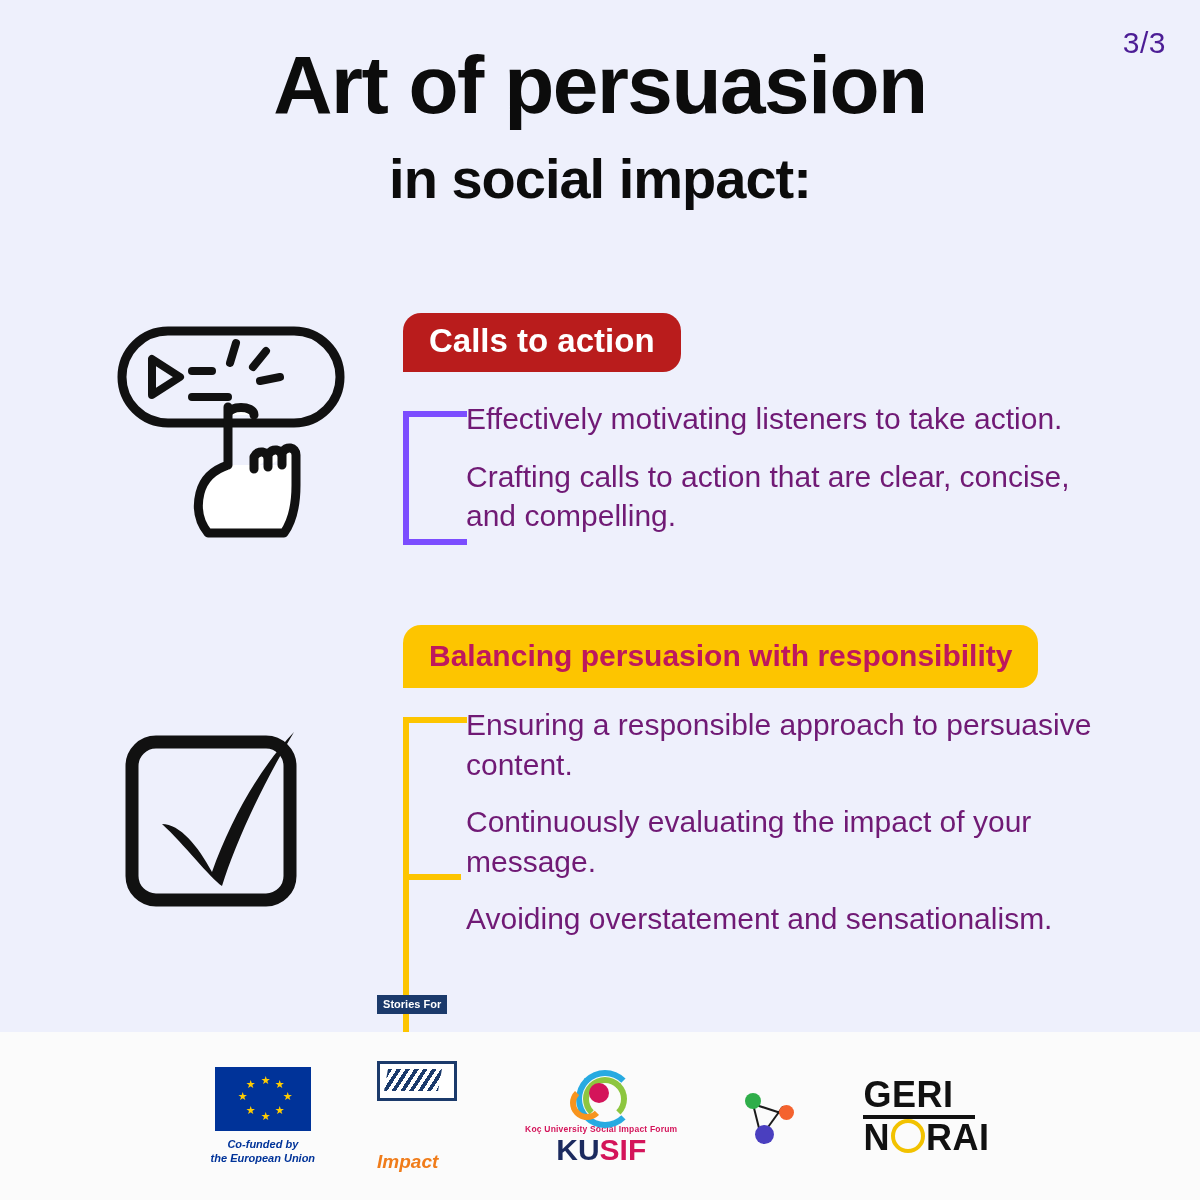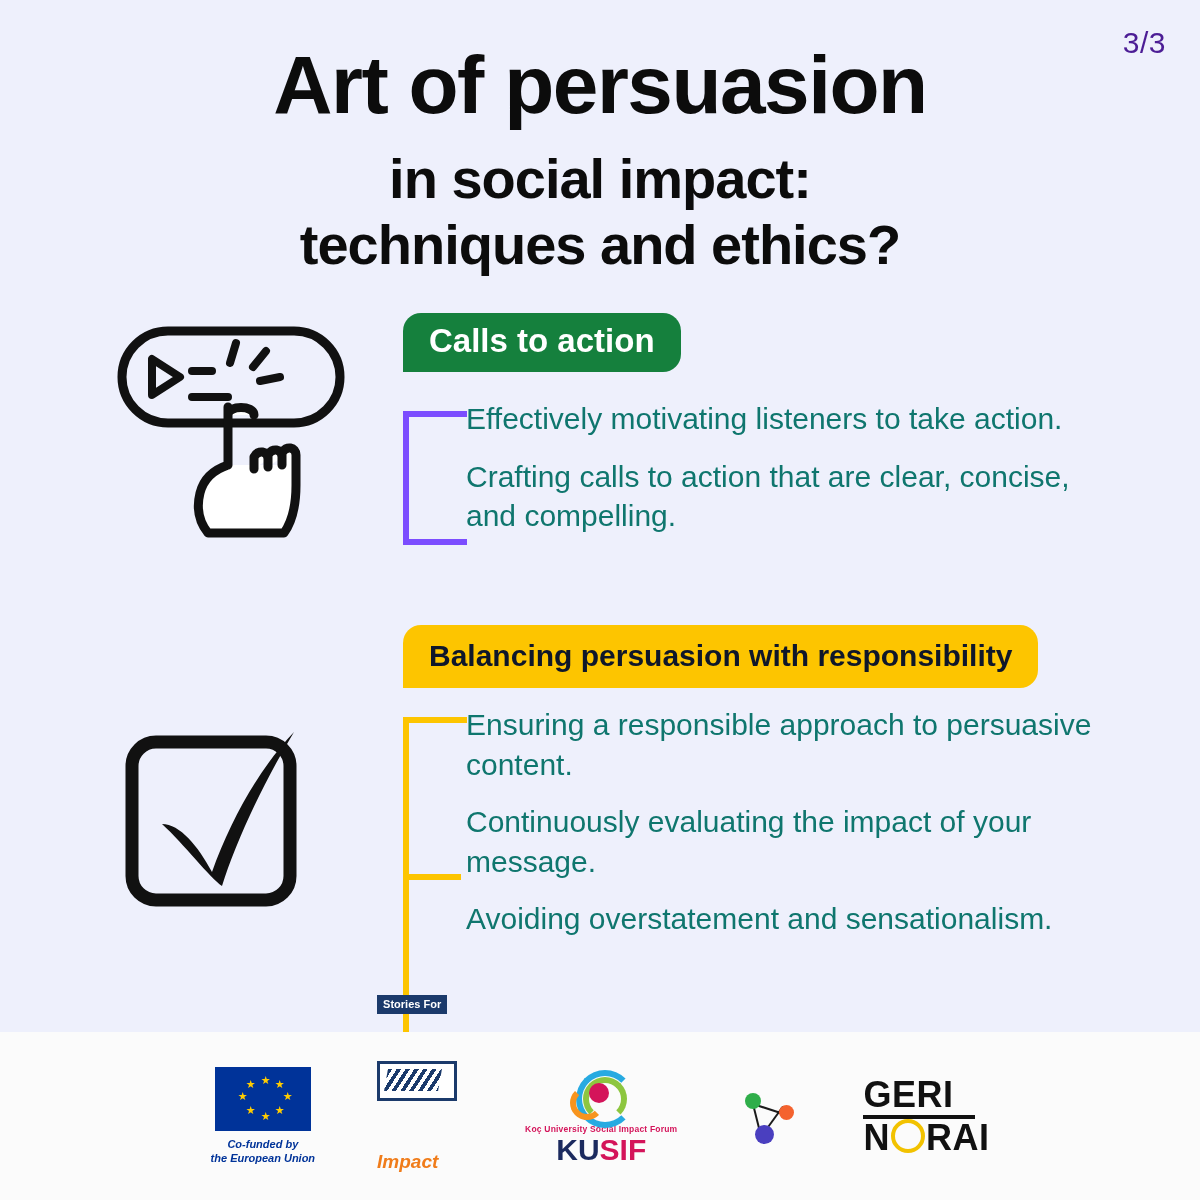--- a/index.html
+++ b/index.html
@@ -71,31 +71,31 @@
     display: inline-block;
     border-radius: 22px;
     padding: 10px 26px 13px 26px;
     font-weight: 700;
     line-height: 1.1;
   }
   .pill-purple {
     position: absolute;
     left: 403px;
     top: 8px;
-    background: #15803d;
+    background: #b91c1c;
     color: #ffffff;
     font-size: 33px;
     border-radius: 18px 18px 18px 0;
   }
   .pill-yellow {
     position: absolute;
     left: 403px;
     top: 0px;
     background: #fdc500;
-    color: #0f172a;
+    color: #be185d;
     font-size: 30px;
     border-radius: 18px 18px 18px 0;
     padding: 14px 26px 16px 26px;
   }
 
   .bracket {
     position: absolute;
     border-style: solid;
     border-color: #7c4dff;
     border-width: 6px 0 6px 6px;
@@ -125,21 +125,21 @@
   .tick-yellow-mid { top: 249px; }
 
   .bullets {
     position: absolute;
     left: 466px;
     width: 660px;
   }
   .bullet {
     font-size: 30px;
     line-height: 1.32;
-    color: #0f766e;
+    color: #701a75;
     margin-bottom: 18px;
   }
   .b1 { top: 94px; }
   .b2 { top: 80px; }
 
   
   .icon-click {
     position: absolute;
     left: 108px;
     top: 10px;
@@ -331,21 +331,20 @@
 </head>
 <body>
 
 <div class="page">
 
   <div class="page-counter">3/3</div>
 
   <div class="title-block">
     <div class="title-line1">Art of persuasion</div>
     <div class="title-line2">in social impact:</div>
-    <div class="title-line3">techniques and ethics?</div>
   </div>
 
   <div class="section sec1">
 
     <svg class="icon-click" viewBox="0 0 240 240">
       <rect x="14" y="16" width="218" height="92" rx="46" ry="46" fill="none" stroke="#111" stroke-width="9"></rect>
       <path d="M44 44 L44 80 L72 62 Z" fill="none" stroke="#111" stroke-width="8" stroke-linejoin="round"></path>
       <line x1="84" y1="82" x2="120" y2="82" stroke="#111" stroke-width="8" stroke-linecap="round"></line>
       <line x1="84" y1="56" x2="104" y2="56" stroke="#111" stroke-width="8" stroke-linecap="round"></line>
       <line x1="128" y1="28" x2="122" y2="48" stroke="#111" stroke-width="8" stroke-linecap="round"></line>

